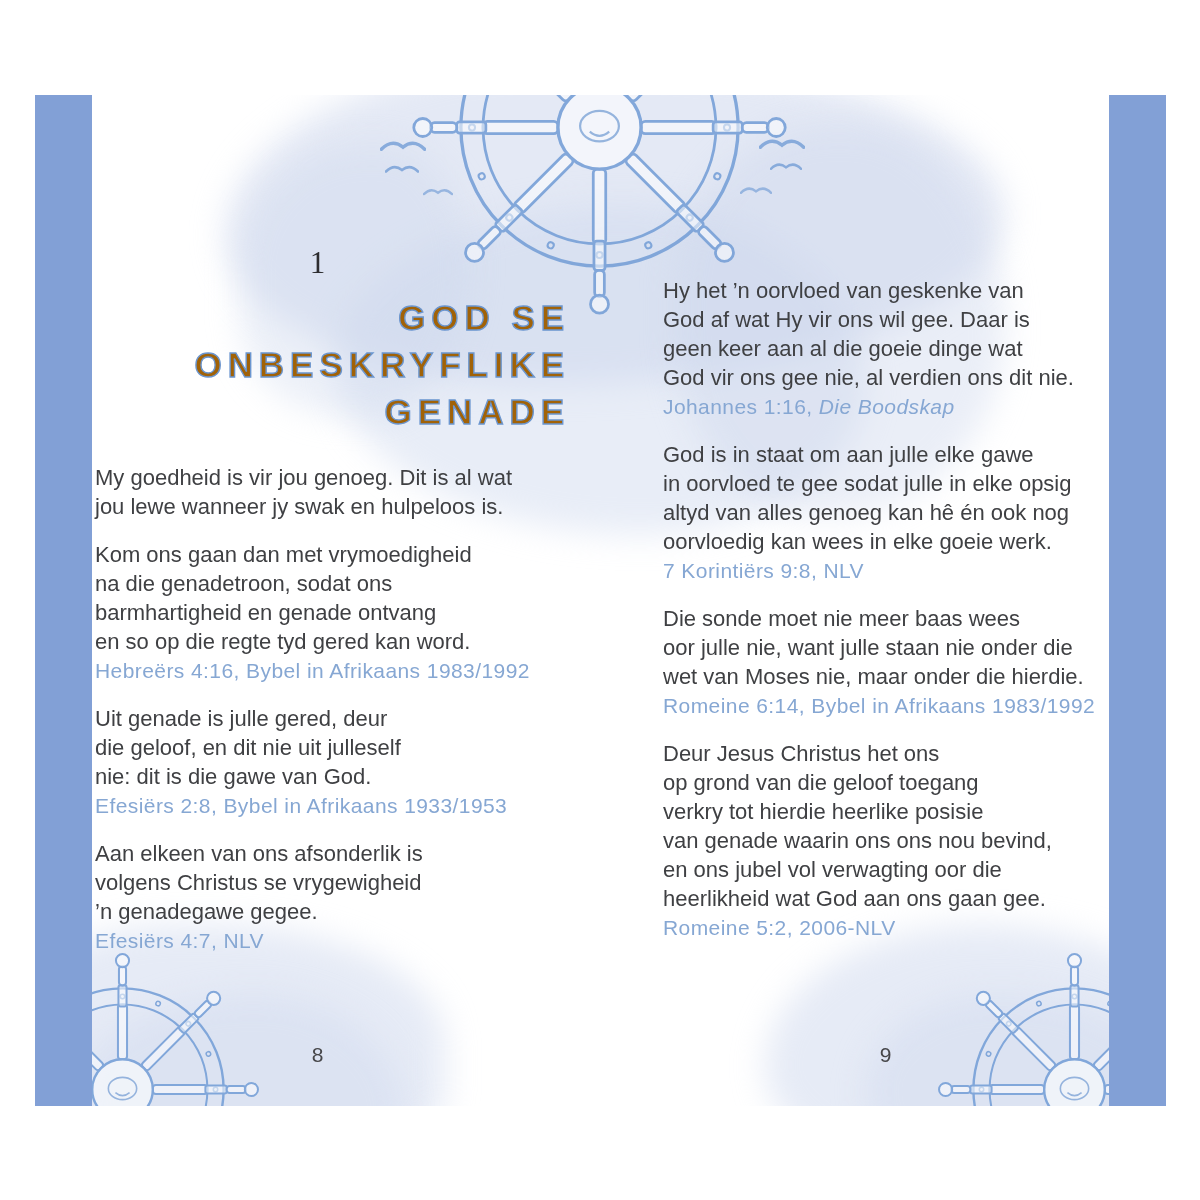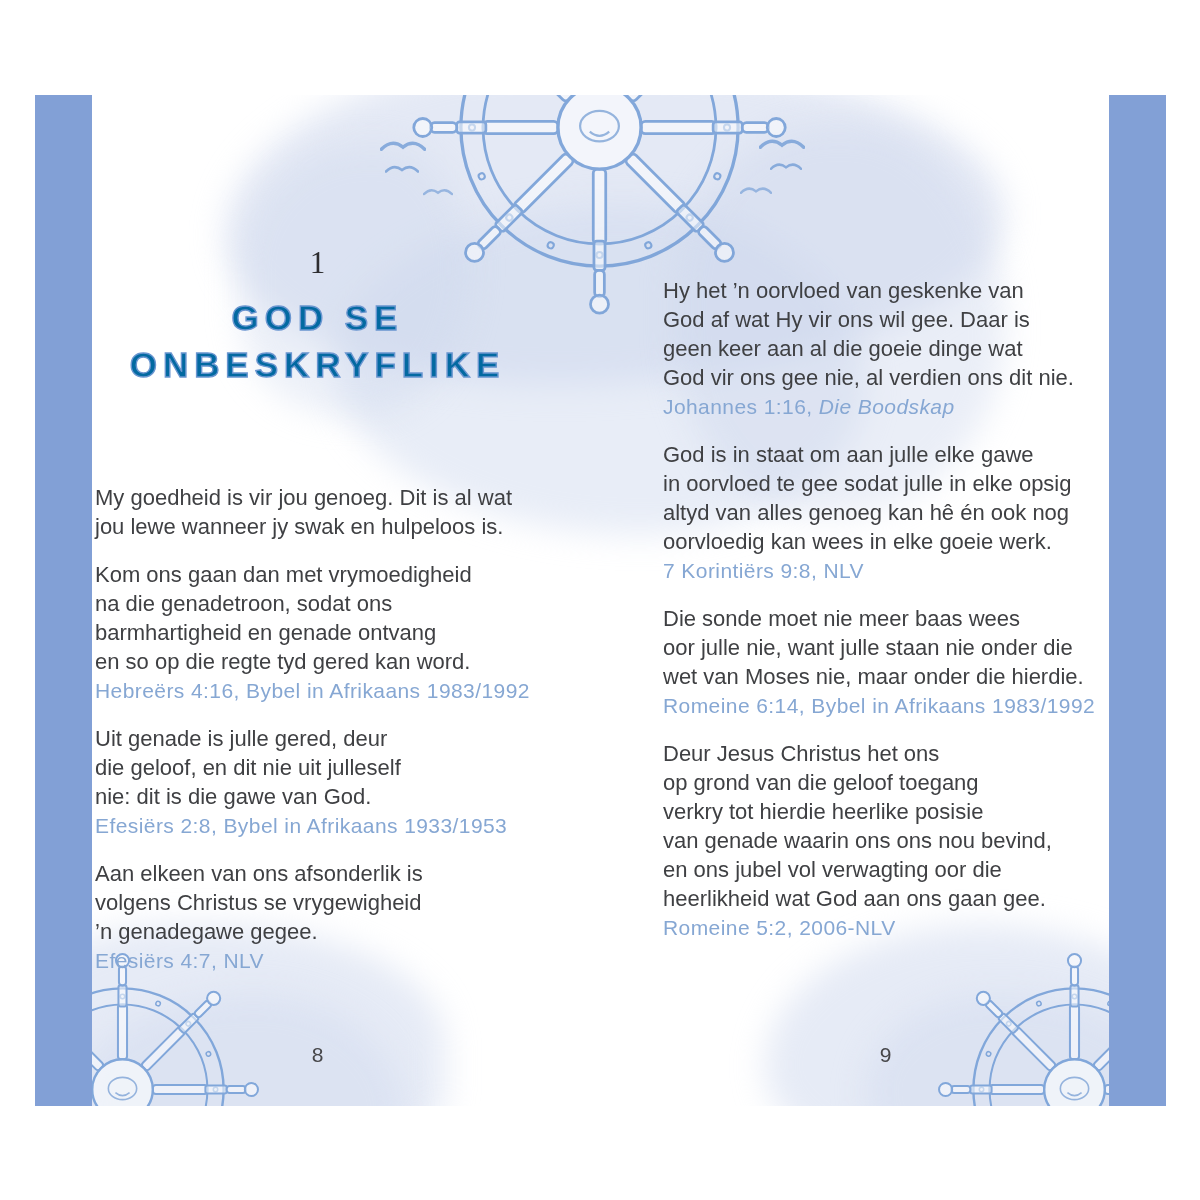--- a/index.html
+++ b/index.html
@@ -34,25 +34,25 @@
   .wheel-top{left:376px;top:-156px;width:377px;height:377px;}
   .wheel-bl{left:-50px;top:857px;width:275px;height:275px;}
   .wheel-br{left:902px;top:857px;width:275px;height:275px;}
   .bird{position:absolute;opacity:.85;}
   
   .bar{position:absolute;top:0;width:57px;height:100%;background:#82a0d6;z-index:5;}
   .bar-left{left:0;}
   .bar-right{right:0;}
   .chapter-number{position:absolute;left:60px;top:150px;width:445px;text-align:center;
     font-family:"Liberation Serif", serif;font-size:31px;color:#2d2d30;z-index:6;}
-  .chapter-title{position:absolute;left:30px;top:199px;width:505px;text-align:center;
+  .chapter-title{position:absolute;left:30px;top:199px;width:505px;text-align:right;
     font-size:35px;font-weight:700;letter-spacing:.17em;line-height:47px;
-    color:#0369a1;-webkit-text-stroke:1.4px #6b96d0;z-index:6;}
+    color:#a16207;-webkit-text-stroke:1.4px #6b96d0;z-index:6;}
   .verses{position:absolute;width:445px;text-align:left;z-index:6;}
-  .verses-left{left:60px;top:388px;}
+  .verses-left{left:60px;top:368px;}
   .verses-right{left:628px;top:181px;}
   .verse{margin-bottom:19px;}
   .vline{font-size:22px;line-height:29px;color:#3f4043;}
   .vref{font-size:21px;line-height:29px;color:#86a7d3;letter-spacing:.02em;}
   .vref .it{font-style:italic;}
   .pageno{position:absolute;top:948px;width:445px;text-align:center;
     font-size:21px;color:#47474a;z-index:6;}
   .pageno-left{left:60px;}
   .pageno-right{left:628px;}
 </style>
@@ -142,20 +142,21 @@
       <use href="#bird-sym"></use>
     </svg>
 
   <div class="bar bar-left"></div>
   <div class="bar bar-right"></div>
 
   <div class="chapter-number">1</div>
   <h1 class="chapter-title" style="margin:0">
     <span style="display:block">GOD SE</span>
     <span style="display:block">ONBESKRYFLIKE</span>
+    <span style="display:block">GENADE</span>
   </h1>
 
   <div class="verses verses-left">
     <div class="verse">
       <div class="vline">My goedheid is vir jou genoeg. Dit is al wat</div>
       <div class="vline">jou lewe wanneer jy swak en hulpeloos is.</div>
     </div>
     <div class="verse">
       <div class="vline">Kom ons gaan dan met vrymoedigheid</div>
       <div class="vline">na die genadetroon, sodat ons</div>

